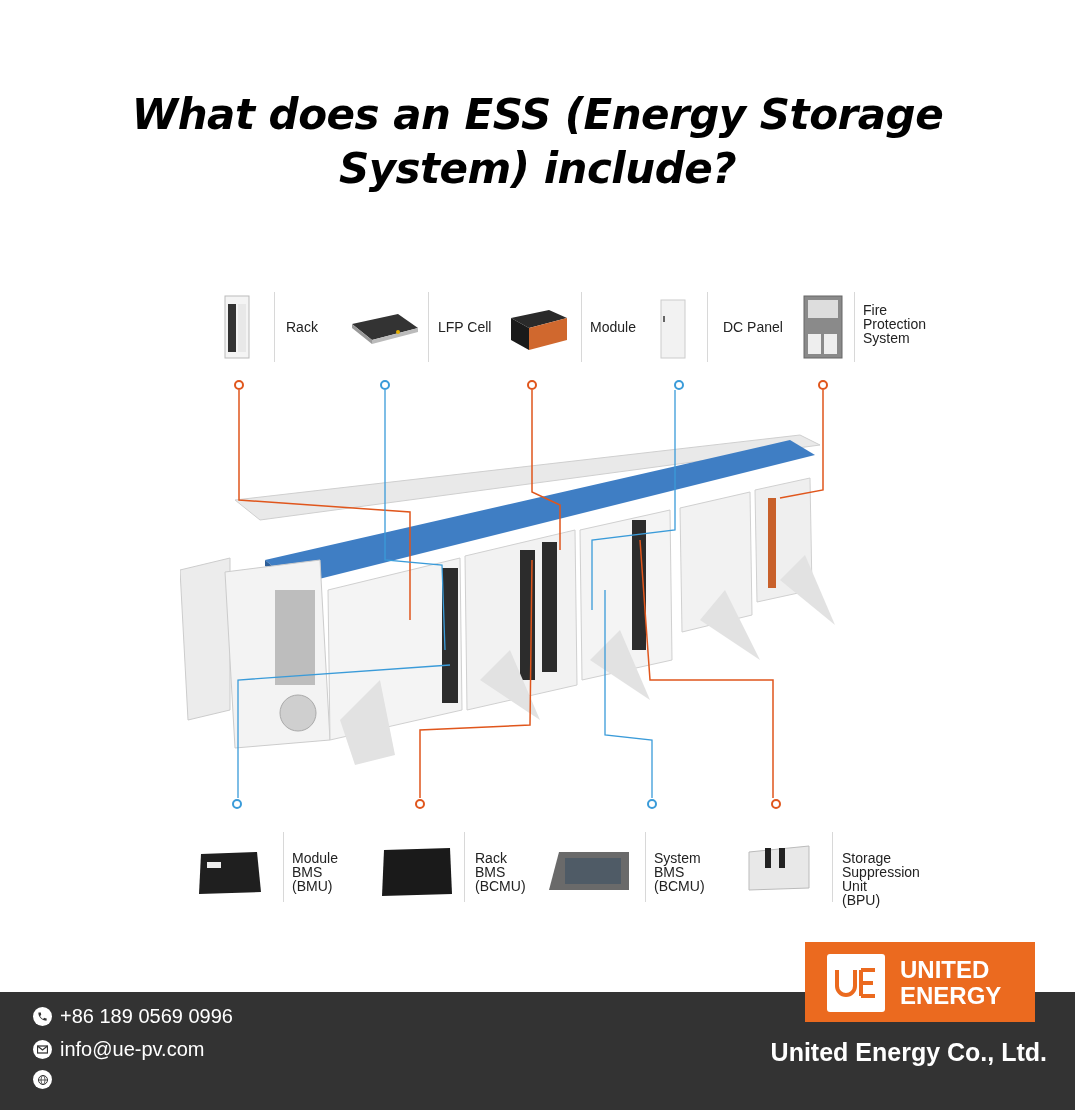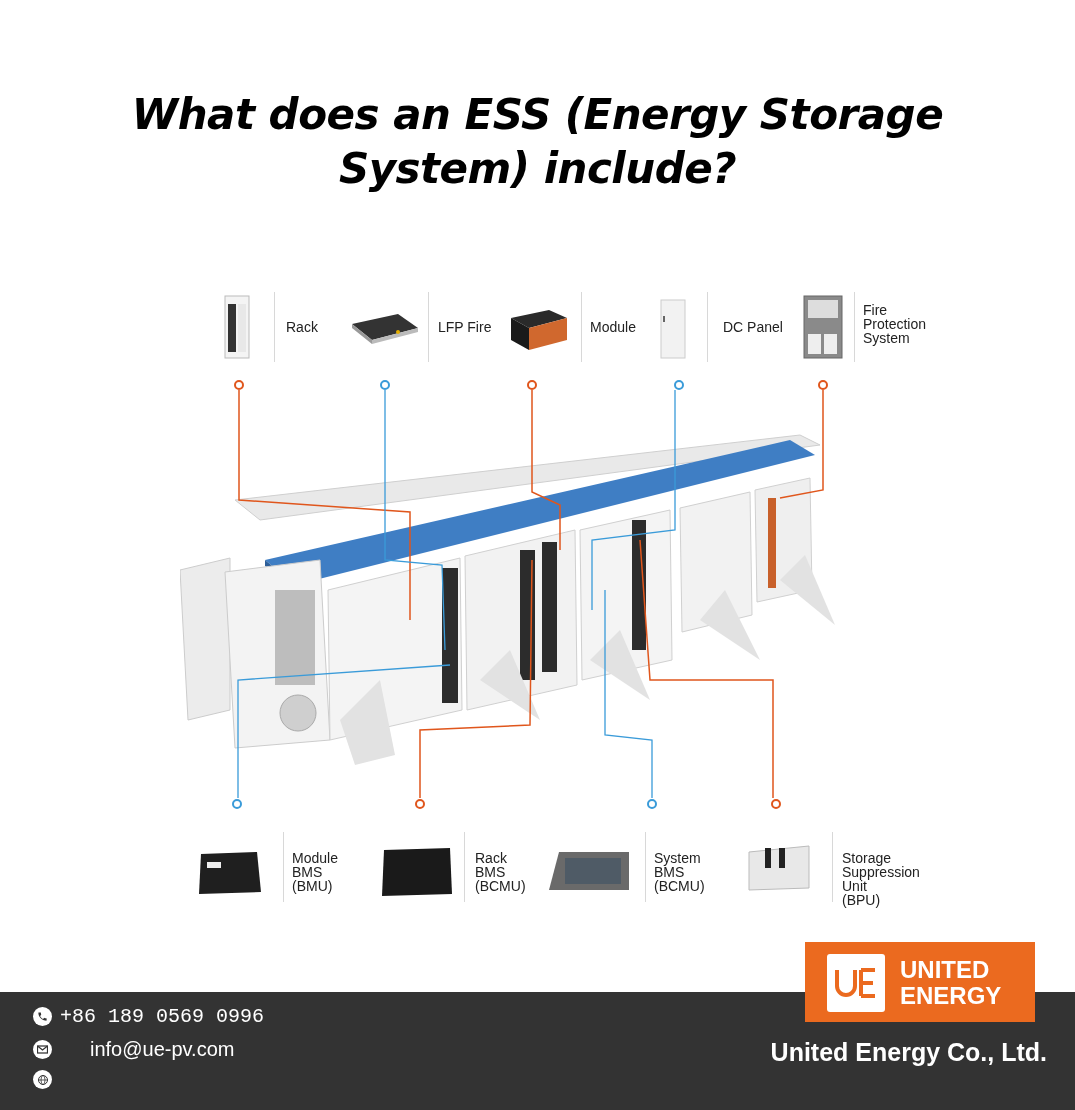--- a/index.html
+++ b/index.html
@@ -51,21 +51,21 @@
 </div>
 
 <div class="item" style="left:348px; top:292px; width:200px;">
   <svg class="thumb" style="left:0;" width="72" height="70">
     <polygon points="4,32 50,22 70,36 24,48" fill="#333"></polygon>
     <polygon points="4,32 24,48 24,52 4,36" fill="#999"></polygon>
     <polygon points="24,48 70,36 70,40 24,52" fill="#bbb"></polygon>
     <circle cx="50" cy="40" r="2" fill="#e6b000"></circle>
   </svg>
   <div class="sep" style="left:80px;"></div>
-  <div class="label" style="left:90px; top:28px;">LFP Fire</div>
+  <div class="label" style="left:90px; top:28px;">LFP Cell</div>
 </div>
 
 <div class="item" style="left:505px; top:292px; width:150px;">
   <svg class="thumb" style="left:0;" width="65" height="70">
     <polygon points="6,26 44,18 62,26 24,36" fill="#2a2a2a"></polygon>
     <polygon points="6,26 24,36 24,58 6,48" fill="#1a1a1a"></polygon>
     <polygon points="24,36 62,26 62,48 24,58" fill="#d0682e"></polygon>
   </svg>
   <div class="sep" style="left:76px;"></div>
   <div class="label" style="left:85px; top:28px;">Module</div>
@@ -194,29 +194,29 @@
   <div class="sep" style="left:87px;"></div>
   <div class="label" style="left:97px; top:19px;">
     <div>Storage</div>
     <div>Suppression Unit</div>
     <div>(BPU)</div>
   </div>
 </div>
 
 <div class="footer-bar"></div>
 
-<div class="contact" style="top:1005px;font-family:Liberation Mono, monospace;">
+<div class="contact" style="top:1005px;">
   <span class="ico">
     <svg width="11" height="11" viewBox="0 0 24 24">
         <path d="M6.6 10.8c1.4 2.8 3.8 5.1 6.6 6.6l2.2-2.2c.3-.3.7-.4 1-.2 1.1.4 2.3.6 3.6.6.6 0 1 .4 1 1V20c0 .6-.4 1-1 1C10.6 21 3 13.4 3 4c0-.6.4-1 1-1h3.5c.6 0 1 .4 1 1 0 1.3.2 2.5.6 3.6.1.3 0 .7-.2 1L6.6 10.8z" fill="#333"></path>
       </svg>
   </span>
   <span>+86 189 0569 0996</span>
 </div>
-<div class="contact" style="top:1038px;gap:30px;">
+<div class="contact" style="top:1038px;">
   <span class="ico">
     <svg width="11" height="9" viewBox="0 0 22 16">
         <rect x="1" y="1" width="20" height="14" fill="none" stroke="#333" stroke-width="2.5"></rect>
         <polyline points="1,1 11,9 21,1" fill="none" stroke="#333" stroke-width="2.5"></polyline>
       </svg>
   </span>
   <span>info@ue-pv.com</span>
 </div>
 <div class="contact" style="top:1070px;">
   <span class="ico">

